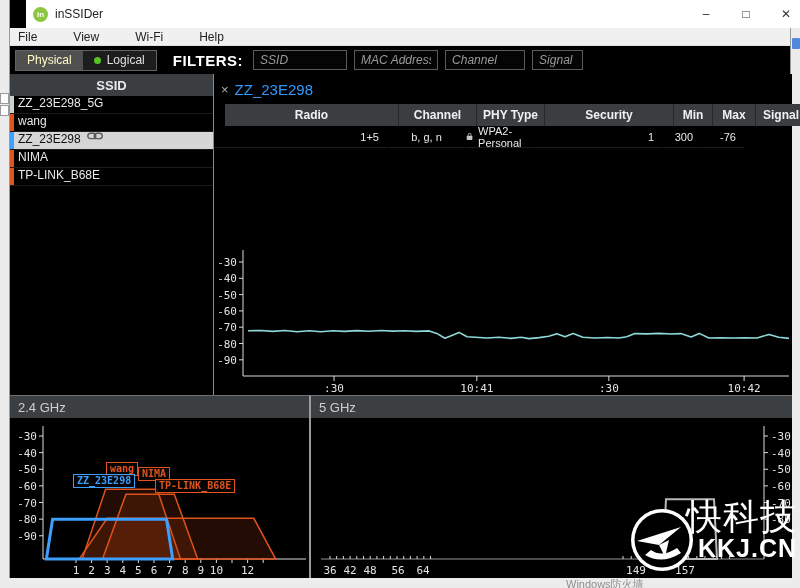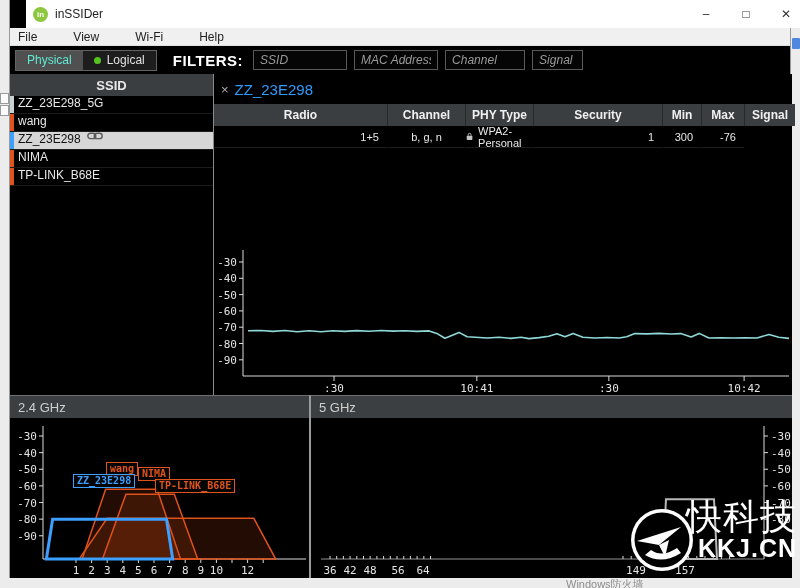--- a/index.html
+++ b/index.html
@@ -15,21 +15,21 @@
   #titlebar{left:16px;top:0;width:100%;height:28px;background:#ffffff;display:flex;align-items:center;}
   .app-icon{width:15px;height:15px;margin-left:7px;border-radius:50%;background:#8dc63f;color:#fff;font-size:8px;font-weight:bold;display:flex;align-items:center;justify-content:center;}
   .app-title{margin-left:7px;font-size:12px;color:#222;}
   .win-btns{margin-left:auto;display:flex;height:100%;}
   .win-btn{width:40px;height:100%;display:flex;align-items:center;justify-content:center;font-size:12px;color:#333;cursor:default;}
   #menubar{left:0;top:28px;width:100%;height:18px;background:#f0f0f0;display:flex;align-items:center;border-bottom:1px solid #e0e0e0;box-sizing:border-box;gap:20px;}
   .menu-item{padding:0 8px;font-size:12px;color:#222;}
   #filterbar{left:0;top:46px;width:100%;height:28px;background:#000;display:flex;align-items:center;}
   #toggle{margin-left:5px;display:flex;height:21px;border:1px solid #636363;box-sizing:border-box;}
   .tg-seg{display:flex;align-items:center;padding:0 11px;font-size:12px;}
-  .tg-physical{background:#505050;color:#5eead4;}
+  .tg-physical{background:#505050;color:#fef9c3;}
   .tg-logical{background:#1d1d1d;color:#e0e0e0;}
   .tg-dot{width:7px;height:7px;border-radius:50%;margin-right:6px;}
   .filters-label{margin-left:16px;font-size:15px;font-weight:bold;color:#fff;letter-spacing:.5px;}
   .filter-input{height:18px;background:#050505;border:1px solid #5a5a5a;color:#ddd;font-style:italic;font-size:12px;padding:0 6px;margin-left:7px;}
   .filter-input::placeholder{color:#9a9a9a;font-style:italic;}
   
   #ssid-panel{left:0;top:74px;width:204px;height:321px;background:#000;border-right:1px solid #8a8a8a;box-sizing:border-box;}
   .panel-hdr{height:22px;background:#3b3e40;color:#e8e8e8;font-size:13px;font-weight:bold;display:flex;align-items:center;justify-content:center;}
   .ssid-row{position:relative;height:18px;display:flex;background:#000;color:#e8e8e8;font-size:12px;border-bottom:1px solid #1b1b1b;padding-left:12px;box-sizing:border-box;overflow:hidden;}
   .ssid-row .label{text-indent:-4px;white-space:nowrap;}
@@ -137,21 +137,21 @@
         <span class="rowbar" style="background: rgb(224, 83, 28);"></span>
         <span class="label">TP-LINK_B68E</span>
       </div>
     </div>
 
     <div id="detail" class="abs">
       <div id="tabrow" class="abs">
         <span class="tab-close">×</span>
         <span class="tab-title">ZZ_23E298</span>
       </div>
-      <div class="abs tblgrid" id="tblhead" style="left:0;top:30px;width:575px;">
+      <div class="abs tblgrid" id="tblhead" style="left:11px;top:30px;width:575px;">
         <div class="cell">Radio</div>
         <div class="cell">Channel</div>
         <div class="cell">PHY Type</div>
         <div class="cell">Security</div>
         <div class="cell">Min</div>
         <div class="cell">Max</div>
         <div class="cell">Signal</div>
       </div>
       <div class="abs tblgrid" id="tblrow" style="left:0;top:52px;width:575px;">
         <div class="cell c-right">1+5</div>

